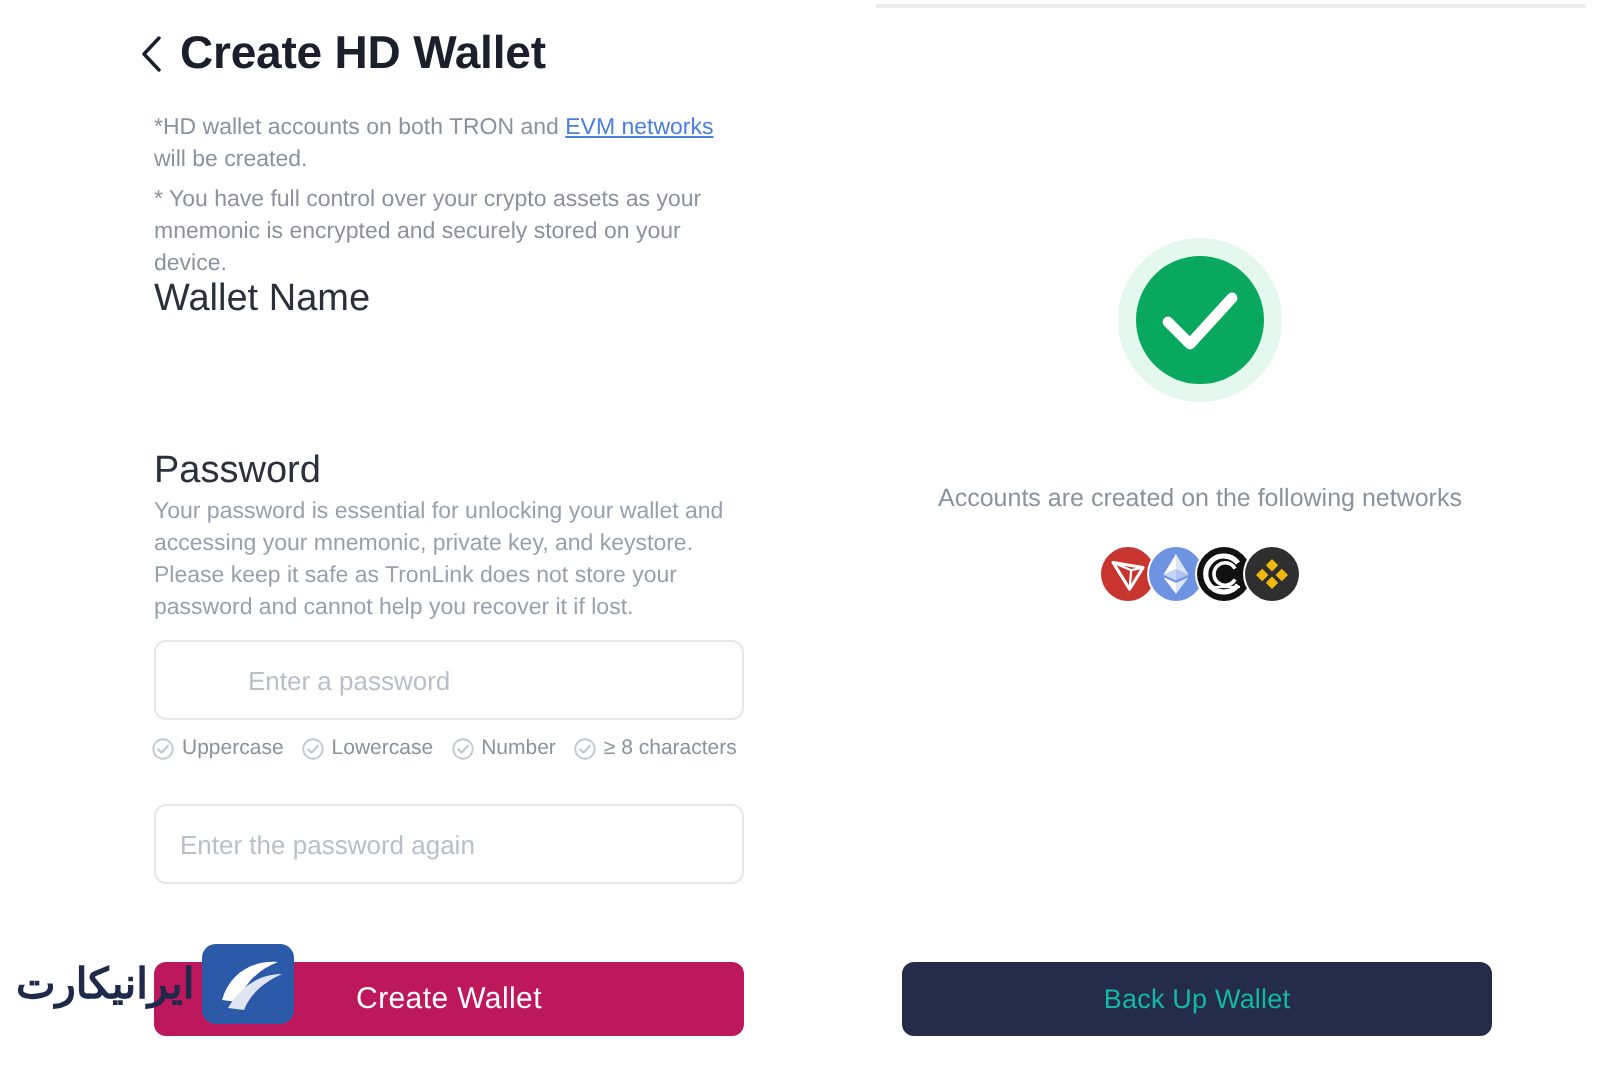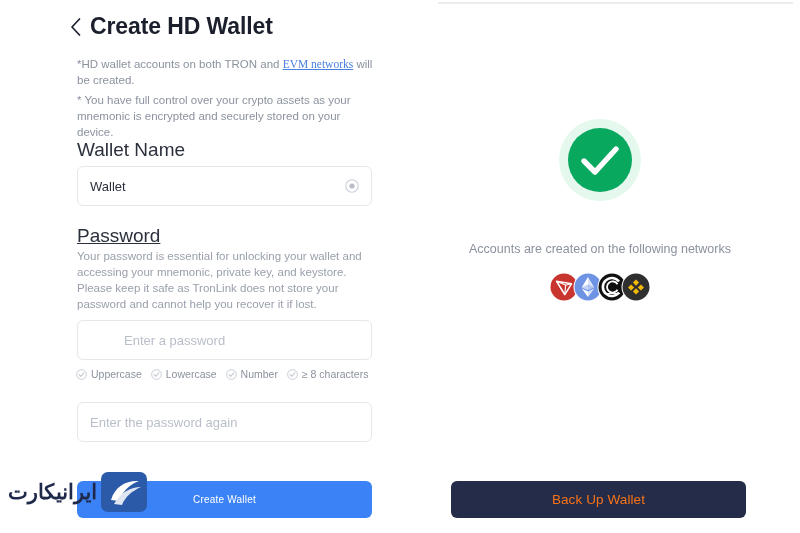--- a/index.html
+++ b/index.html
@@ -14,25 +14,25 @@
   
   #left-panel { position: absolute; left: 0; top: 0; width: 400px; height: 533px; background: #fff; }
 
   #page-header { position: absolute; left: 70px; top: 13px; display: flex; align-items: center; gap: 9px; }
   #back-arrow { width: 11px; height: 18px; display: block; }
   #page-title { font-size: 23px; font-weight: bold; color: #1b1f2b; letter-spacing: -0.1px; }
 
   .note { position: absolute; left: 77px; width: 296px; font-size: 11.5px; line-height: 16px; color: #8b929e; }
   #note-1 { top: 56px; }
   #note-2 { top: 92px; }
-  .evm-link { color: #4a7fe0; text-decoration: underline; cursor: pointer; font-family: Liberation Serif, serif; }
+  .evm-link { color: #4a7fe0; text-decoration: underline; cursor: pointer; }
 
   .field-label { position: absolute; left: 77px; font-size: 19px; color: #2b303c; }
   #wallet-name-label { top: 139px; }
-  #password-label { top: 225px; text-decoration: underline; }
+  #password-label { top: 225px; }
 
   .text-input-wrap {
     position: absolute; left: 77px; width: 295px; height: 40px;
     border: 1px solid #e4e7ec; border-radius: 6px; background: #fff;
     display: flex; align-items: center; padding: 0 12px;
   }
   #wallet-name-input-wrap { top: 166px; }
   #password-input-wrap { top: 320px; padding-left: 46px; }
   #password-confirm-input-wrap { top: 402px; }
 
@@ -51,22 +51,22 @@
 
   #password-rules {
     position: absolute; left: 76px; top: 368px;
     display: flex; align-items: center; gap: 9px;
   }
   .rule { display: flex; align-items: center; gap: 4px; font-size: 10.5px; color: #8b919d; white-space: nowrap; }
   .rule-check { width: 11px; height: 11px; flex: 0 0 auto; }
 
   #create-wallet-button {
     position: absolute; left: 77px; top: 481px; width: 295px; height: 37px;
-    background: #3b82f6; border: none; border-radius: 6px;
-    color: #ffffff; font-size: 10px; font-family: "Liberation Sans", sans-serif;
+    background: #be185d; border: none; border-radius: 6px;
+    color: #ffffff; font-size: 15px; font-family: "Liberation Sans", sans-serif;
     cursor: not-allowed; letter-spacing: 0.2px;
   }
 
   
   #watermark { position: absolute; left: 8px; top: 470px; display: flex; align-items: center; gap: 2px; }
   #watermark-text {
     font-size: 21px; font-weight: bold; color: #1f2a4a;
     direction: rtl; letter-spacing: -0.5px;
     font-family: Liberation Serif, serif;
   }
@@ -90,21 +90,21 @@
   #network-icons {
     position: absolute; left: 0; top: 272px; width: 400px;
     display: flex; justify-content: center; align-items: center;
   }
   .network-icon { width: 30px; height: 30px; margin-left: -6px; }
   .network-icon:first-child { margin-left: 0; }
 
   #backup-wallet-button {
     position: absolute; left: 51px; top: 481px; width: 295px; height: 37px;
     background: #242c49; border: none; border-radius: 6px;
-    color: #f97316; font-size: 13.5px; font-family: "Liberation Sans", sans-serif;
+    color: #14b8a6; font-size: 13.5px; font-family: "Liberation Sans", sans-serif;
     cursor: pointer; letter-spacing: 0.1px;
   }
 </style>
 </head>
 <body>
 
 <div id="root">
 
   <div id="left-panel">
 
@@ -116,27 +116,20 @@
     </div>
 
     <div class="note" id="note-1">
       <span>*HD wallet accounts on both TRON and </span><span class="evm-link">EVM networks</span><span> will be created.</span>
     </div>
 
     <div class="note" id="note-2">* You have full control over your crypto assets as your mnemonic is encrypted and securely stored on your device.</div>
 
     <div class="field-label" id="wallet-name-label">Wallet Name</div>
 
-    <div class="text-input-wrap" id="wallet-name-input-wrap">
-      <input class="text-input" id="wallet-name-input" type="text" value="Wallet" style="">
-      <svg id="clear-wallet-name" viewBox="0 0 14 14">
-        <circle cx="7" cy="7" r="6.2" fill="#ffffff" stroke="#c9ced7" stroke-width="1.1"></circle>
-        <circle cx="7" cy="7" r="2.6" fill="#b9bec8"></circle>
-      </svg>
-    </div>
 
     <div class="field-label" id="password-label">Password</div>
 
     <div id="password-hint">Your password is essential for unlocking your wallet and accessing your mnemonic, private key, and keystore. Please keep it safe as TronLink does not store your password and cannot help you recover it if lost.</div>
 
     <div class="text-input-wrap" id="password-input-wrap">
       <input class="text-input" id="password-input" type="password" placeholder="Enter a password" style="">
     </div>
 
     <div id="password-rules">

